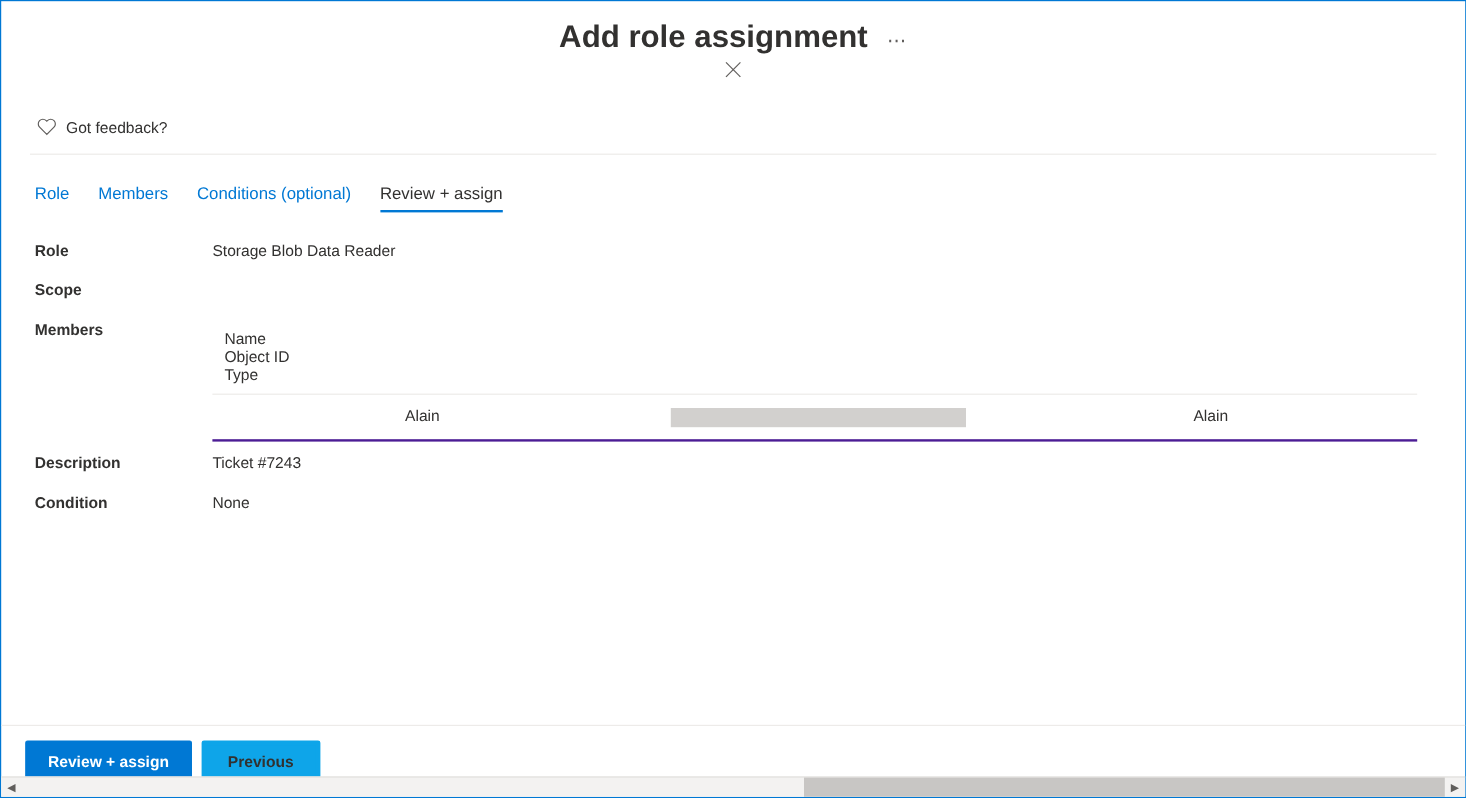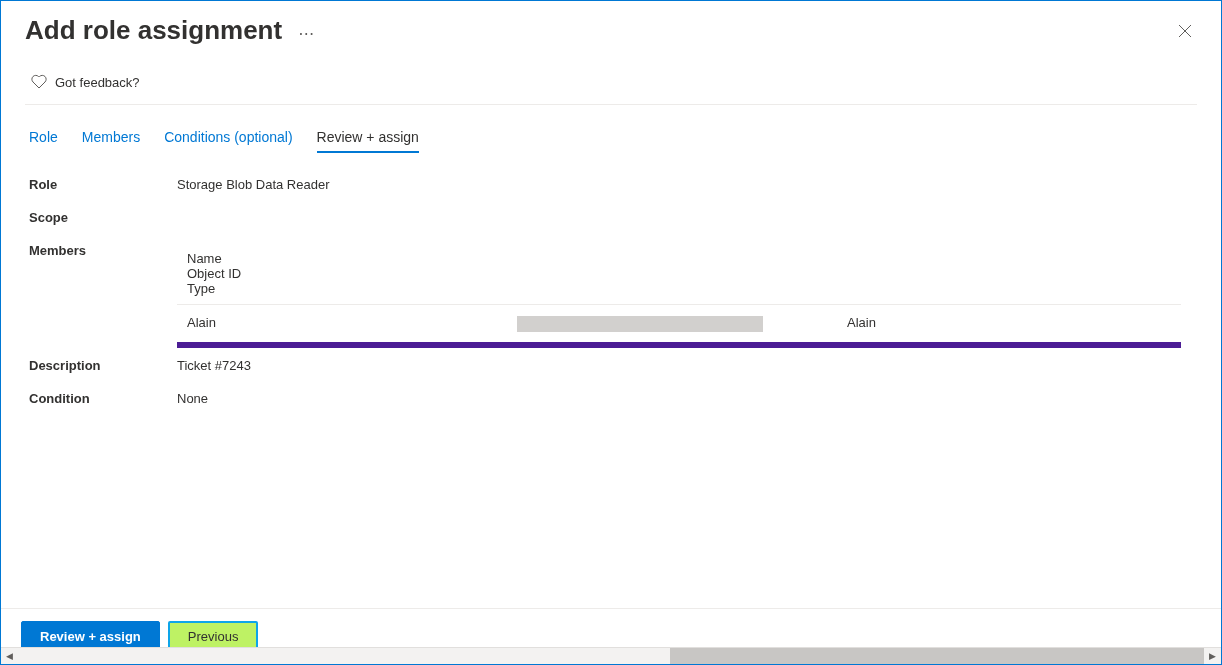--- a/index.html
+++ b/index.html
@@ -39,20 +39,21 @@
     }
     .breadcrumb-sep {
       color: #605e5c;
       margin: 0 4px;
     }
     .title-row {
       display: flex;
       align-items: center;
       justify-content: space-between;
       margin-bottom: 20px;
+      flex-direction: column;
     }
     .title-left {
       display: flex;
       align-items: center;
       gap: 16px;
     }
     .page-title {
       font-size: 26px;
       font-weight: 600;
       color: #323130;
@@ -143,22 +144,23 @@
       padding: 8px 10px;
       font-weight: 400;
       color: #323130;
       font-size: 13px;
       border-bottom: 1px solid #edebe9;
       flex-direction: column;
     }
     .table-row {
       display: flex;
       padding: 10px 10px;
-      border-bottom: 6px solid #4c1d95;
-      font-size: 13px;
+      border-bottom: 2px solid #4c1d95;
+      font-size: 13px;
+      text-align: center;
     }
     .col-name {
       width: 330px;
     }
     .col-objectid {
       width: 330px;
     }
     .col-type {
       flex: 1;
     }
@@ -175,23 +177,24 @@
       cursor: pointer;
       font-family: inherit;
     }
     .btn-primary {
       background: #0078d4;
       color: #ffffff;
       border: 1px solid #0078d4;
       font-weight: 600;
     }
     .btn-secondary {
-      background: #bef264;
-      color: #323130;
-      border: 2px solid #0ea5e9;
+      background: #0ea5e9;
+      color: #323130;
+      border: 4px solid #0ea5e9;
+      font-weight: bold;
     }
     .hscroll {
       position: absolute;
       left: 0;
       right: 0;
       bottom: 0;
       height: 17px;
       background: #f3f2f1;
       border-top: 1px solid #e1dfdd;
       display: flex;

